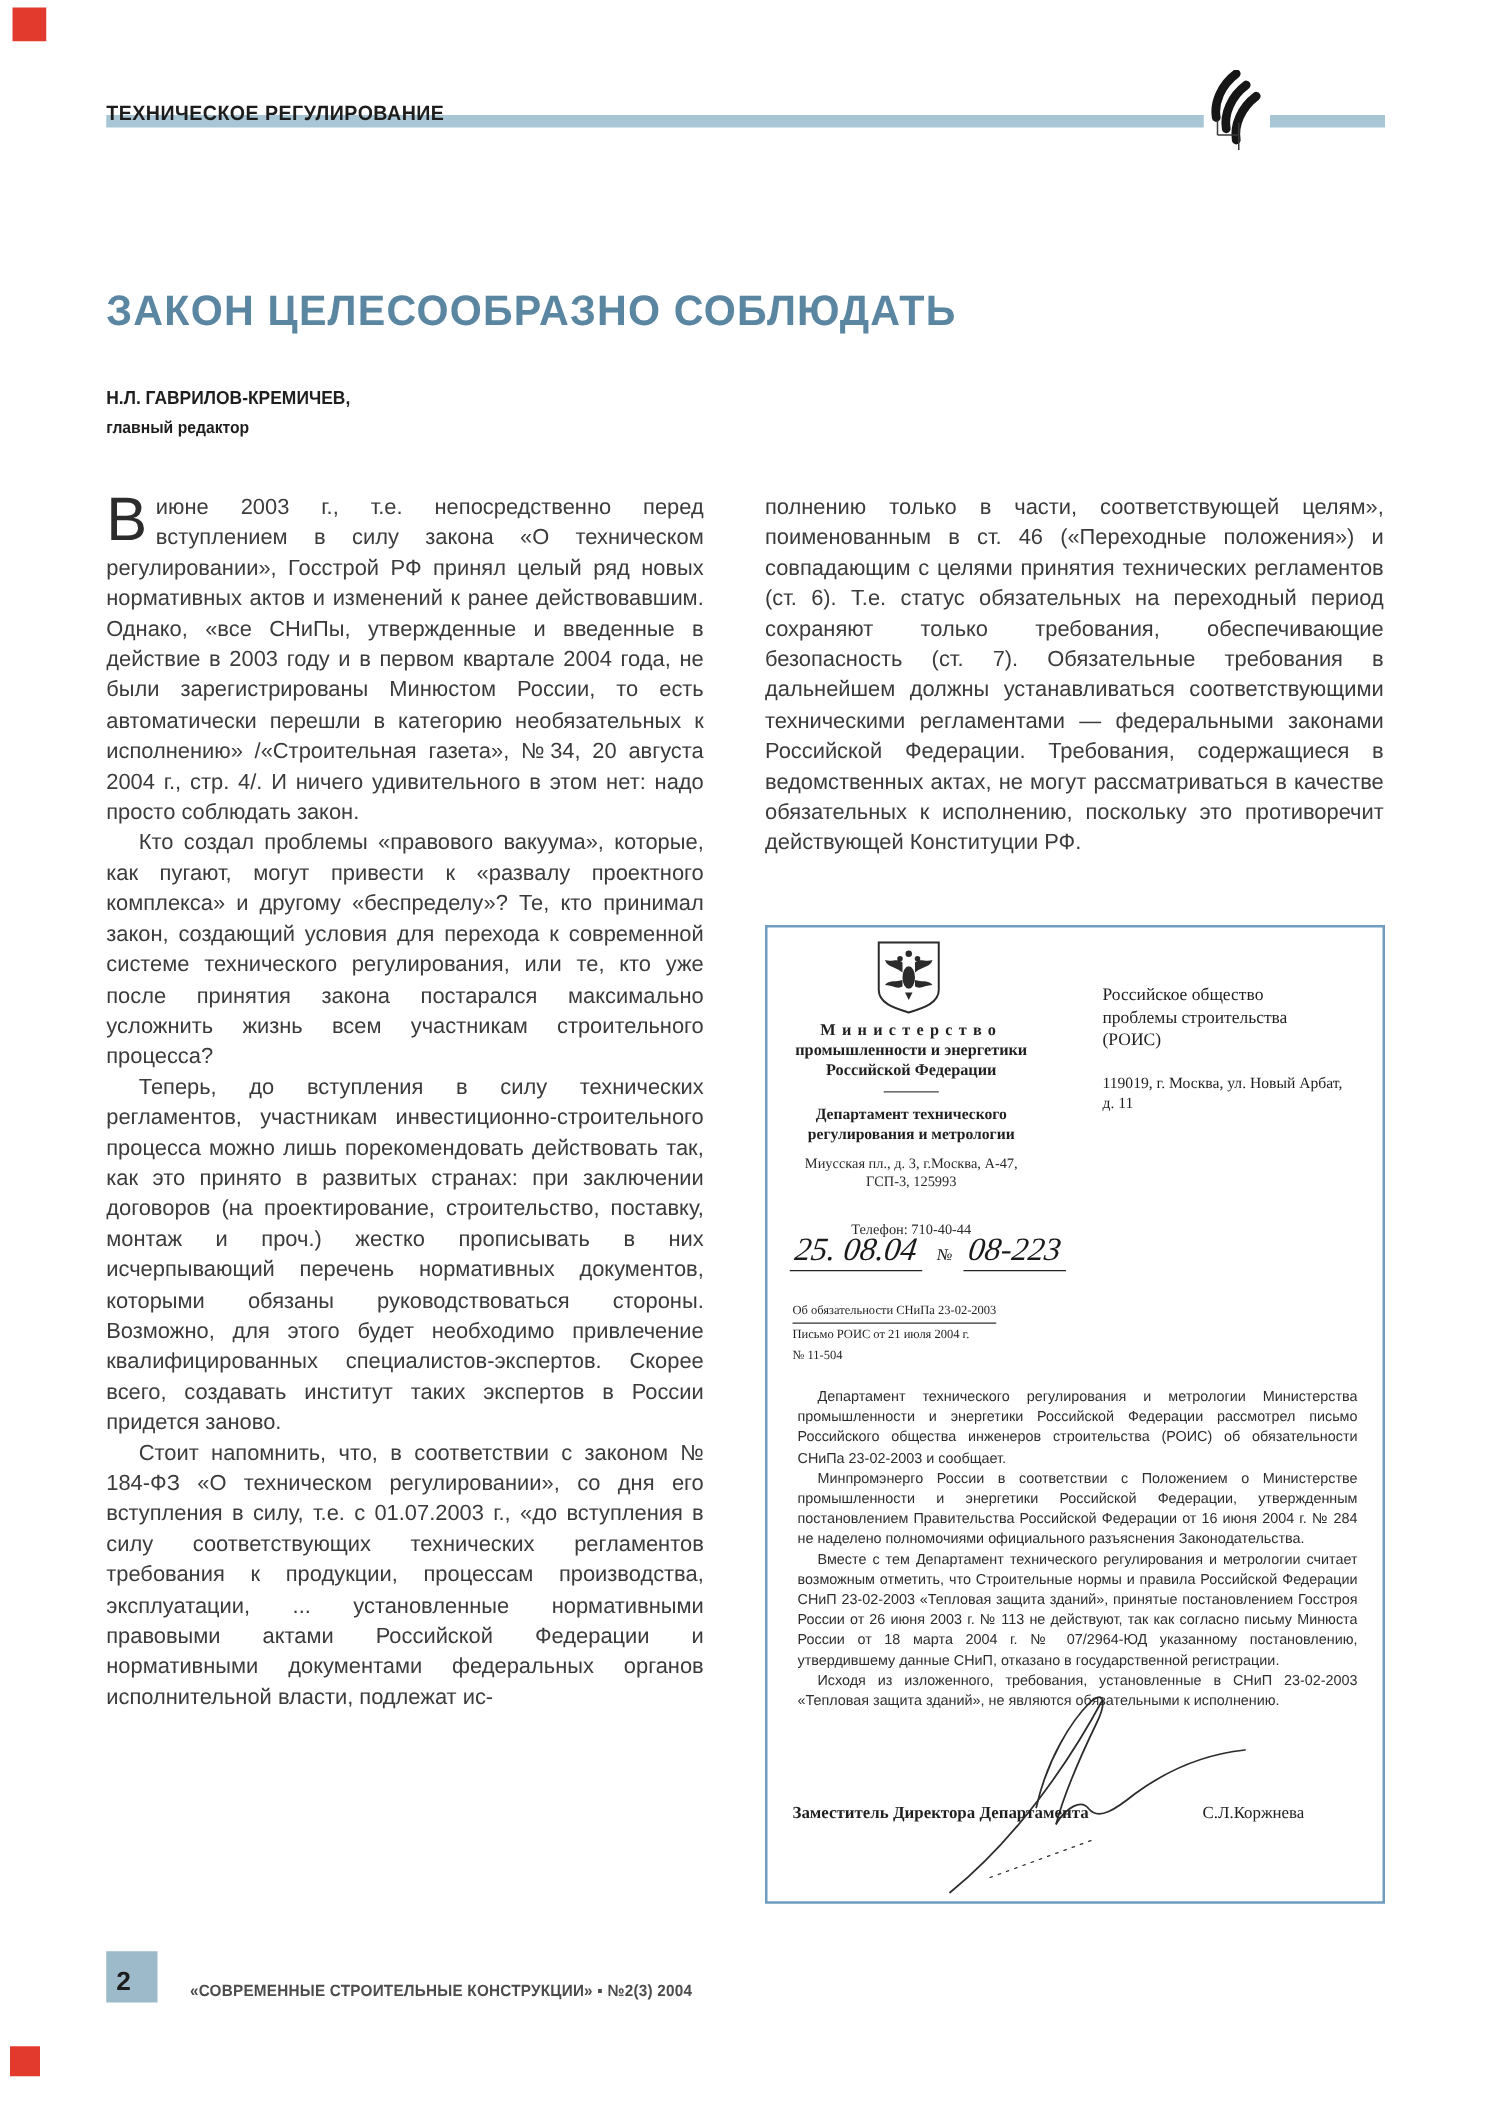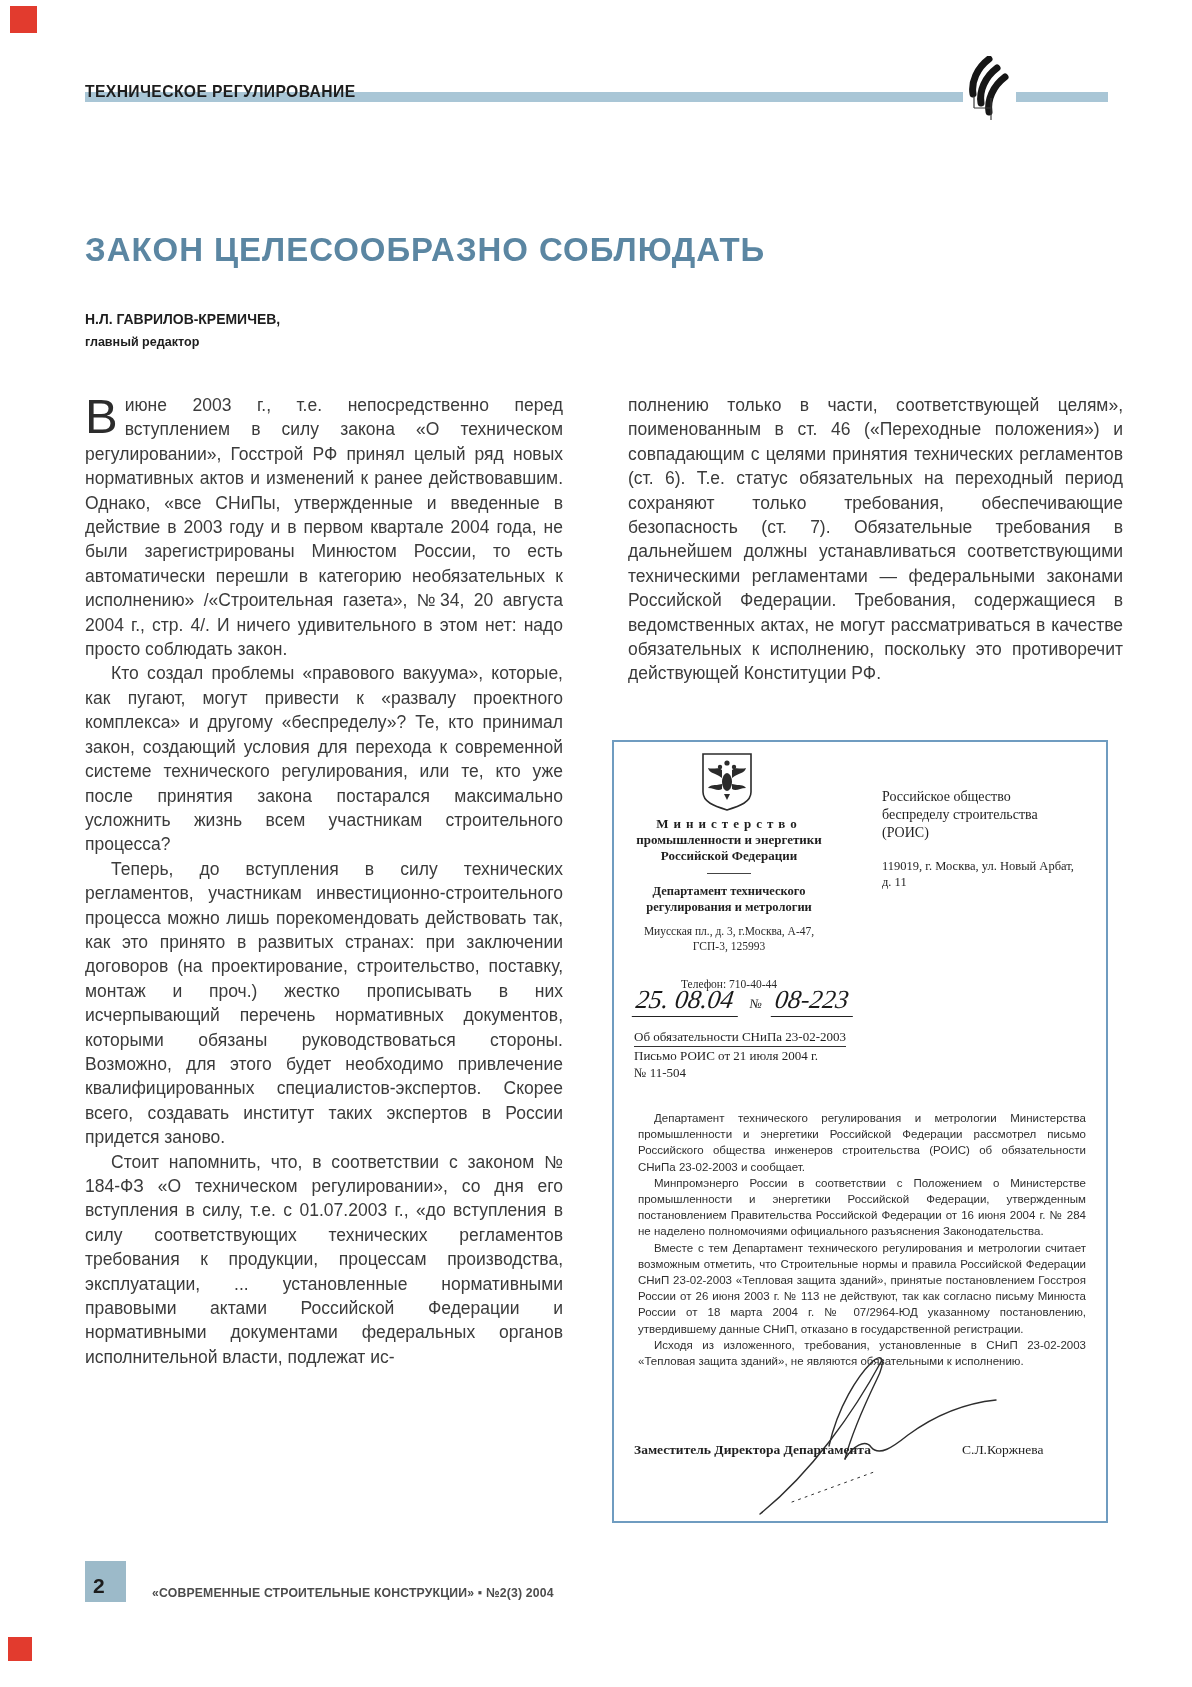--- a/index.html
+++ b/index.html
@@ -26,21 +26,21 @@
         white-space:nowrap;}
   .author-name{position:absolute;left:85px;top:310px;font-size:15px;font-weight:bold;color:#1e1e1e;
         transform:scaleX(.93);transform-origin:left top;white-space:nowrap;}
   .author-role{position:absolute;left:85px;top:334px;font-size:13.5px;font-weight:bold;color:#1e1e1e;
         transform:scaleX(.93);transform-origin:left top;white-space:nowrap;}
 
   
   .col{position:absolute;text-align:justify;font-size:17.5px;line-height:24.4px;color:#3b3b3b;
        overflow:hidden;}
   .col-left{left:85px;top:393px;width:478px;height:1080px;}
-  .col-right{left:612px;top:393px;width:495px;height:300px;margin-left:16px;}
+  .col-right{left:612px;top:393px;width:495px;height:300px;}
   .col p{margin:0;}
   .col p.ind{text-indent:26px;}
   .dropcap{float:left;font-size:49px;line-height:42px;font-weight:normal;color:#2c2c2c;
        padding:2px 7px 0 0;}
 
   
   .letter{position:absolute;left:612px;top:740px;width:496px;height:783px;background:#fff;
        border:2px solid #6f9cc0;box-sizing:border-box;font-family:"Liberation Serif",serif;
        color:#1f1f1f;}
   .arms{position:absolute;left:86px;top:10px;width:54px;height:60px;}
@@ -54,21 +54,21 @@
 
   .recipient{position:absolute;left:268px;top:46px;width:210px;}
   .recipient .rname{font-size:14px;line-height:18px;}
   .recipient .raddr{font-size:12.5px;line-height:16px;margin-top:16px;}
 
   .handwritten{position:absolute;left:18px;top:243px;font-style:italic;font-size:26px;
        color:#1a1a1a;transform:skewX(-8deg);transform-origin:left bottom;white-space:nowrap;}
   .handwritten .hw-ul{border-bottom:1.5px solid #222;padding:0 6px 2px 2px;}
   .handwritten .hw-no{font-size:13px;font-style:normal;padding:0 4px;}
 
-  .subject{position:absolute;left:20px;top:286px;width:300px;font-size:13px;line-height:17px;}
+  .subject{position:absolute;left:20px;top:298px;width:300px;font-size:10px;line-height:17px;}
   .subject .s1{display:inline-block;border-bottom:1px solid #333;padding-bottom:1px;}
 
   .letter-body{position:absolute;left:24px;top:368px;width:448px;height:290px;overflow:hidden;
        font-family:"Liberation Sans",sans-serif;font-size:11.5px;line-height:16.2px;
        text-align:justify;color:#2e2e2e;}
   .letter-body p{margin:0;text-indent:16px;}
 
   .sig-pos{position:absolute;left:20px;top:700px;font-size:13.5px;font-weight:bold;}
   .sig-name{position:absolute;left:348px;top:700px;font-size:13.5px;}
   .signature-svg{position:absolute;left:120px;top:608px;width:270px;height:168px;}
@@ -141,21 +141,21 @@
       <div class="addr">
         <div>Миусская пл., д. 3, г.Москва, А-47,</div>
         <div>ГСП-3, 125993</div>
       </div>
       <div class="phone">Телефон: 710-40-44</div>
     </div>
 
     <div class="recipient">
       <div class="rname">
         <div>Российское общество</div>
-        <div>беспределу строительства</div>
+        <div>проблемы строительства</div>
         <div>(РОИС)</div>
       </div>
       <div class="raddr">
         <div>119019, г. Москва, ул. Новый Арбат,</div>
         <div>д. 11</div>
       </div>
     </div>
 
     <div class="handwritten">
       <span class="hw-ul">25. 08.04</span>

